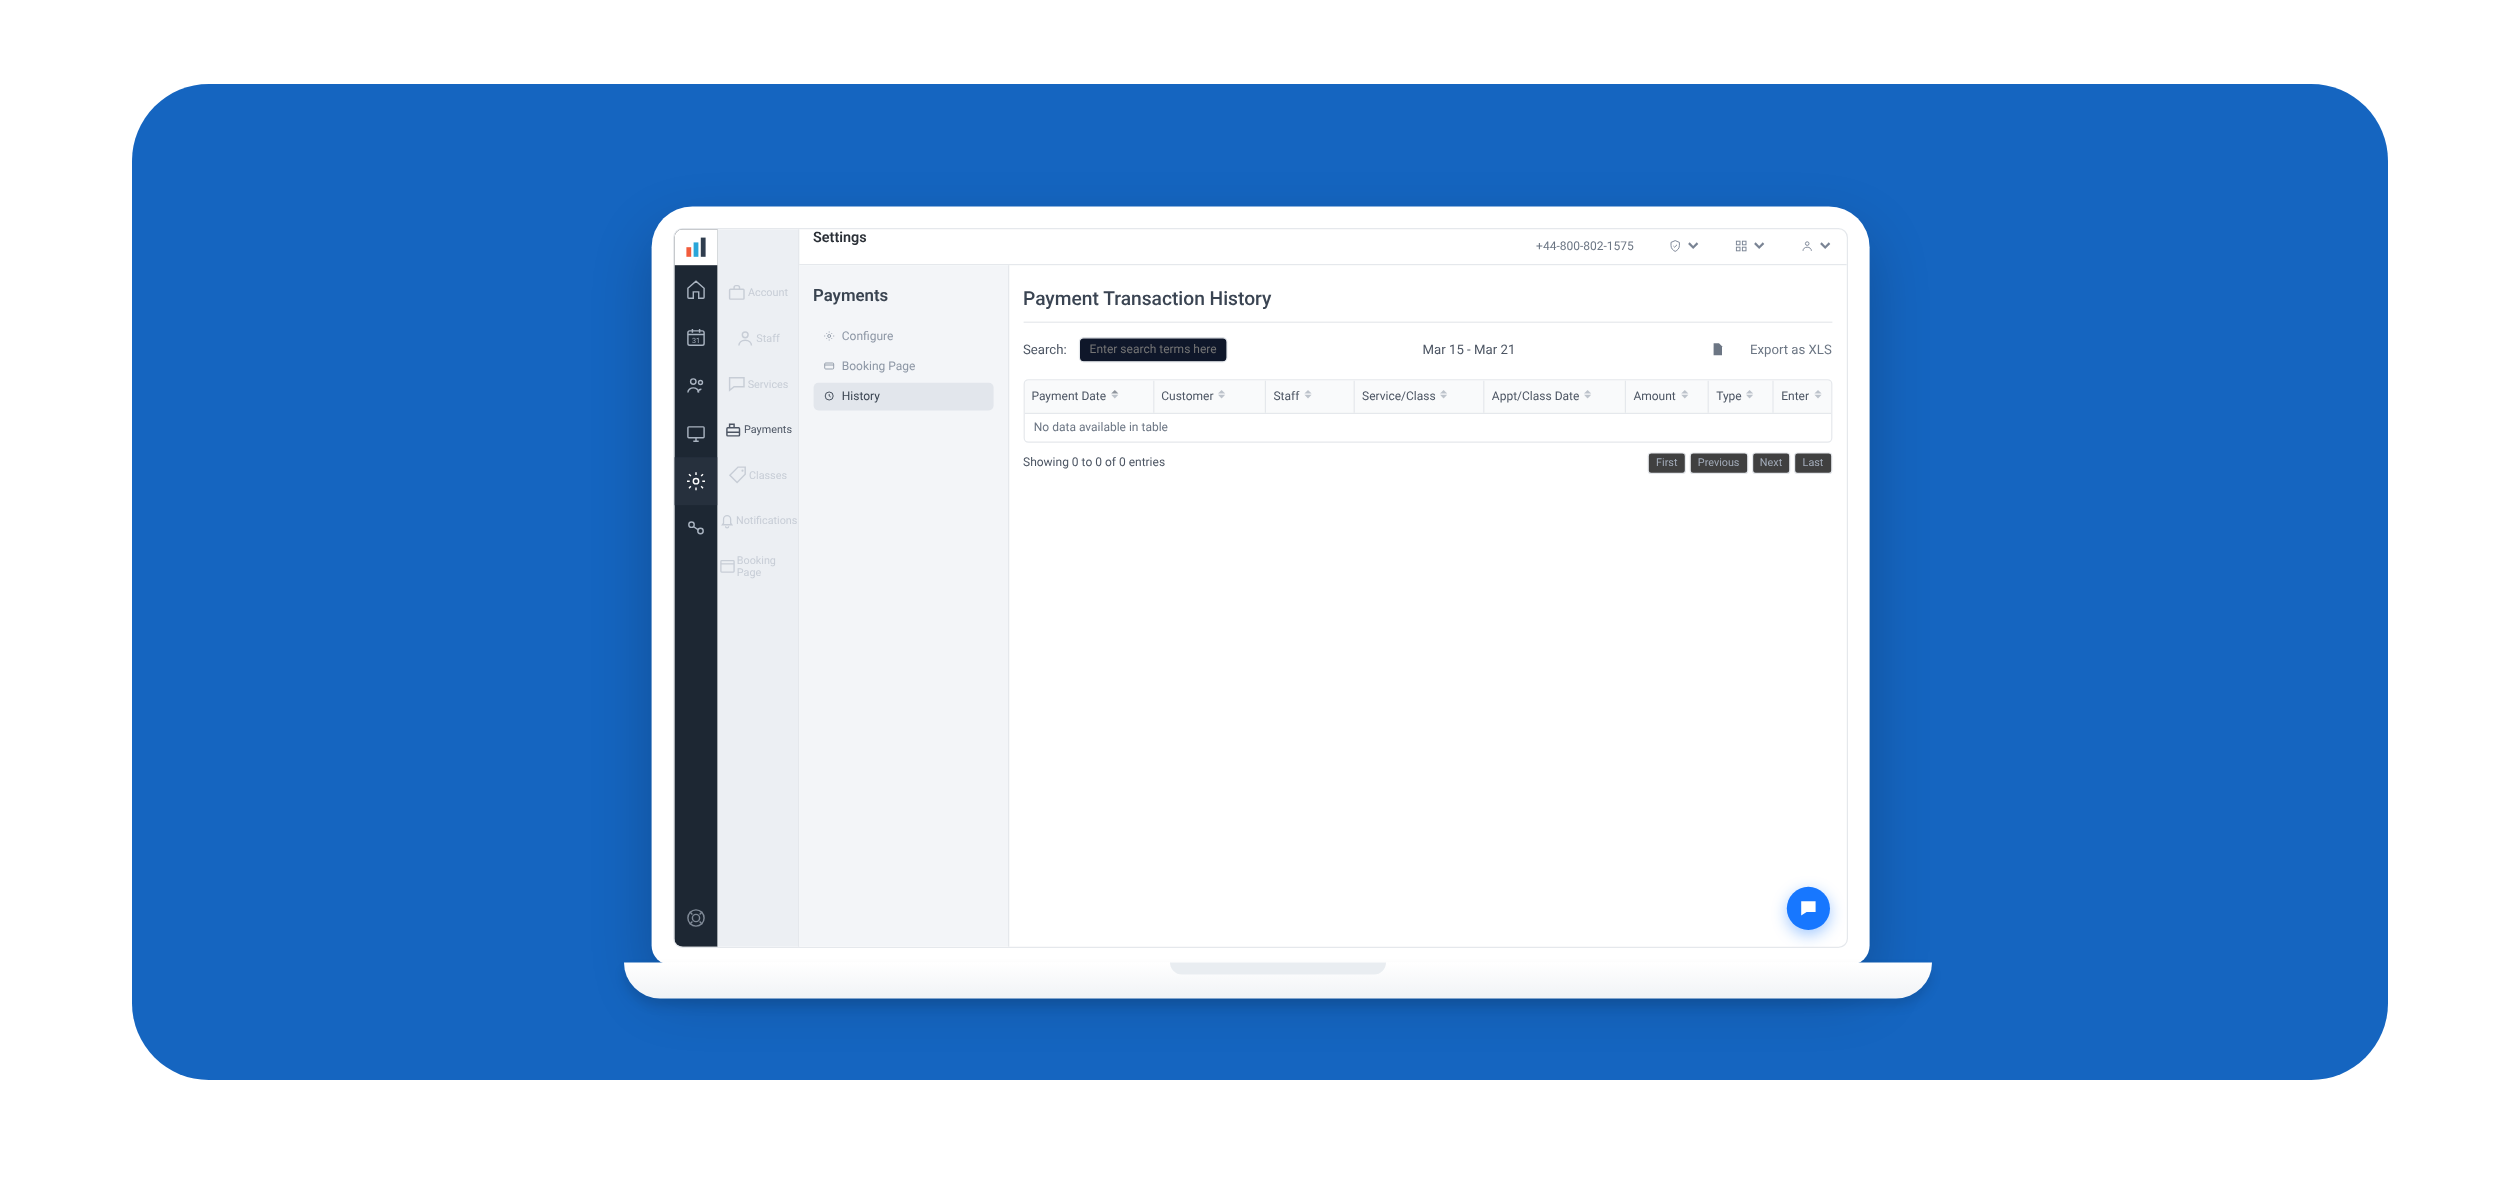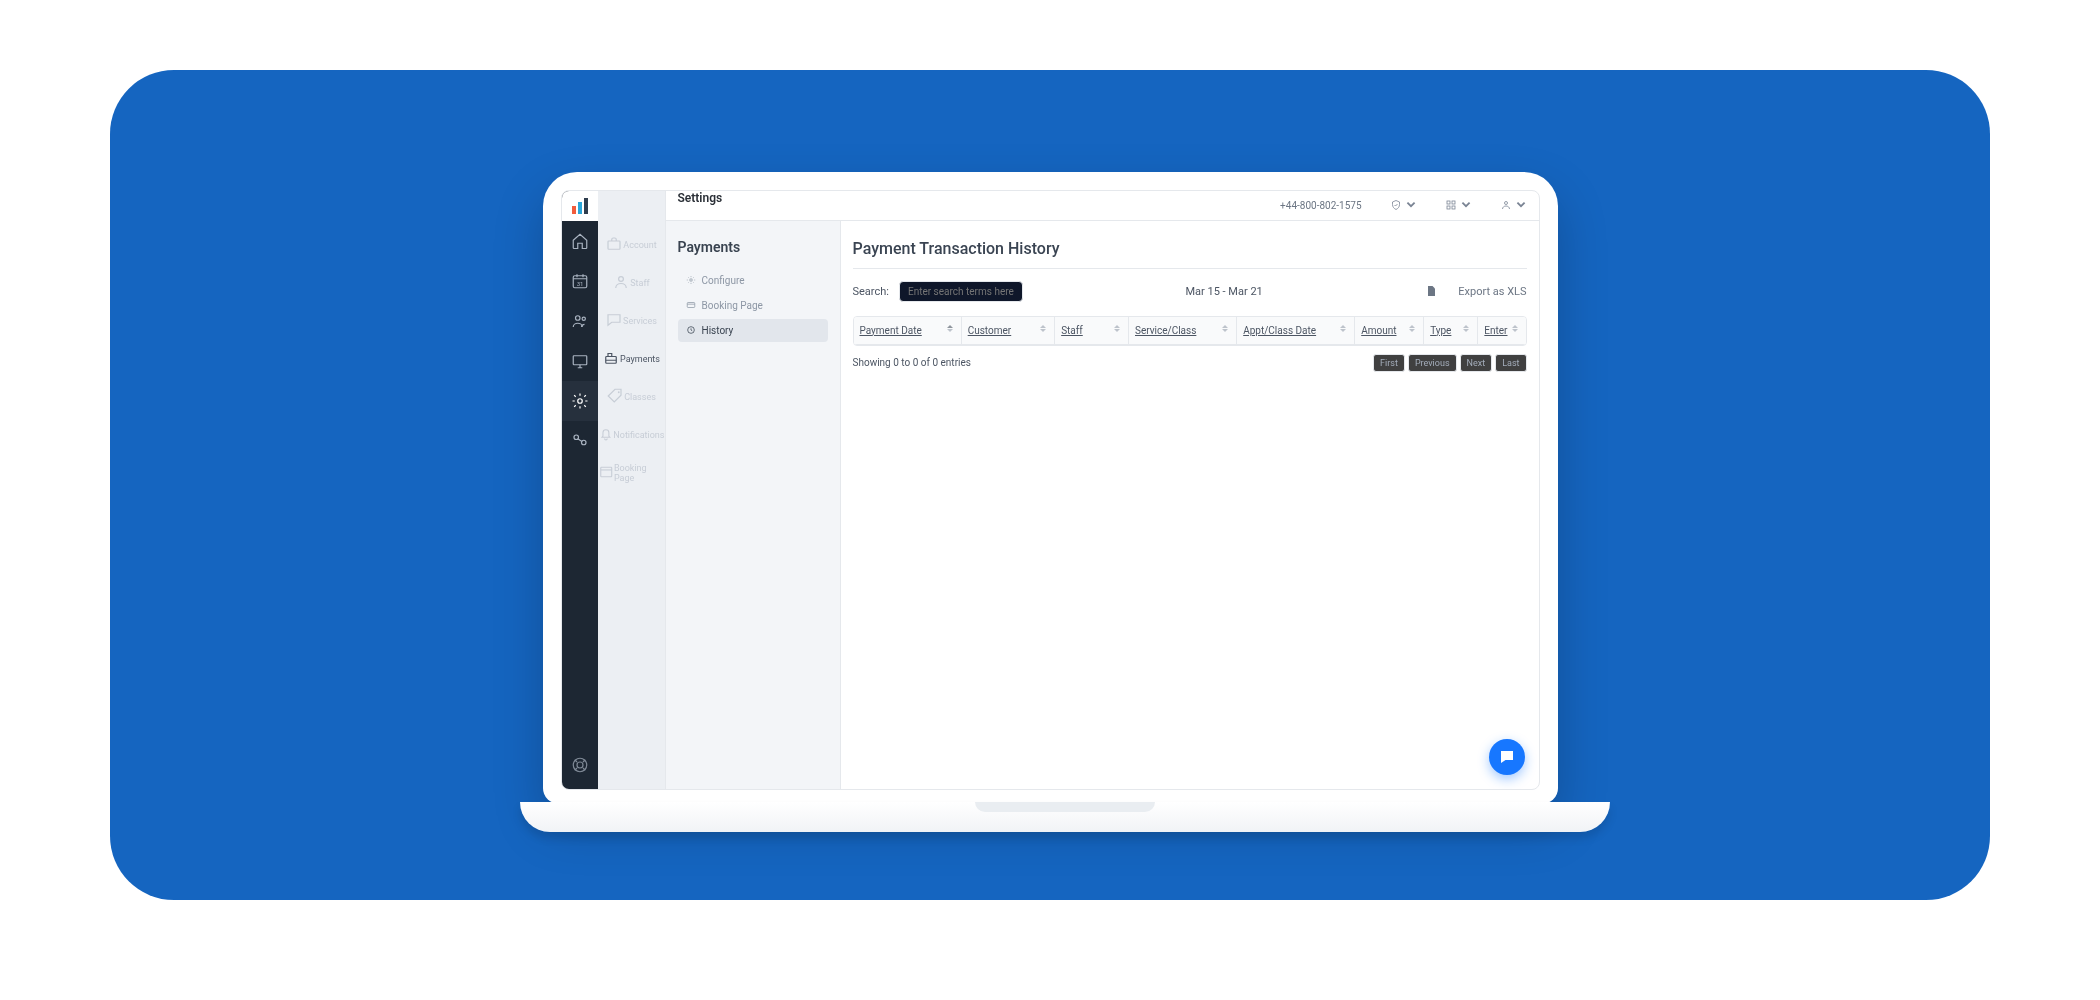--- a/index.html
+++ b/index.html
@@ -111,22 +111,22 @@
   .search-input{
     border:1px solid var(--light-border);border-radius:4px;padding:4px 8px;font-size:10px;width:124px;color:#8d97a5;background:#0f172a;
   }
   .toolbar-flex{flex:1;text-align:center;color:#4c5563}
   .export{display:inline-flex;align-items:flex-start;gap:21px;color:#6c7684;font-size:11px}
   .export svg{width:12px;height:12px;fill:#6c7684}
 
   .table{width:100%;border:1px solid var(--light-border);border-radius:4px;overflow:hidden}
   .thead{display:flex;background:#f9fafb;border-bottom:1px solid var(--light-border)}
   .th{
-    font-size:10px;color:#4c5563;padding:8px 6px;display:flex;align-items:center;gap:4px;justify-content:space-between;
-    border-right:1px solid var(--light-border);white-space:nowrap;text-decoration:underline;
+    font-size:10px;color:#4c5563;padding:8px 6px;display:flex;align-items:center;gap:4px;justify-content:flex-start;
+    border-right:1px solid var(--light-border);white-space:nowrap;
   }
   .th:last-child{border-right:none}
   .sort{width:8px;height:10px;display:inline-flex;flex-direction:column;opacity:.55}
   .sort::before,.sort::after{content:"";width:0;height:0;border-left:3px solid transparent;border-right:3px solid transparent}
   .sort::before{border-bottom:3px solid #8d97a5;margin-bottom:1px}
   .sort::after{border-top:3px solid #8d97a5}
   .sort.asc::before{border-bottom-color:#3a4452}
   .tbody-empty{font-size:10px;color:#6c7684;padding:6px 8px}
 
   .pager-row{display:flex;align-items:center;justify-content:space-between;margin-top:8px;font-size:10px;color:#4c5563}
@@ -379,20 +379,21 @@
                     </div>
                     <div class="th c-type">
                       <span>Type</span>
                       <span class="sort"></span>
                     </div>
                     <div class="th c-mode">
                       <span>Enter</span>
                       <span class="sort"></span>
                     </div>
                   </div>
+                <div class="tbody-empty">No data available in table</div>
               </div>
 
               <div class="pager-row">
                 <span>Showing 0 to 0 of 0 entries</span>
                 <div class="pager">
                   <button>First</button>
                   <button>Previous</button>
                   <button>Next</button>
                   <button>Last</button>
                 </div>

